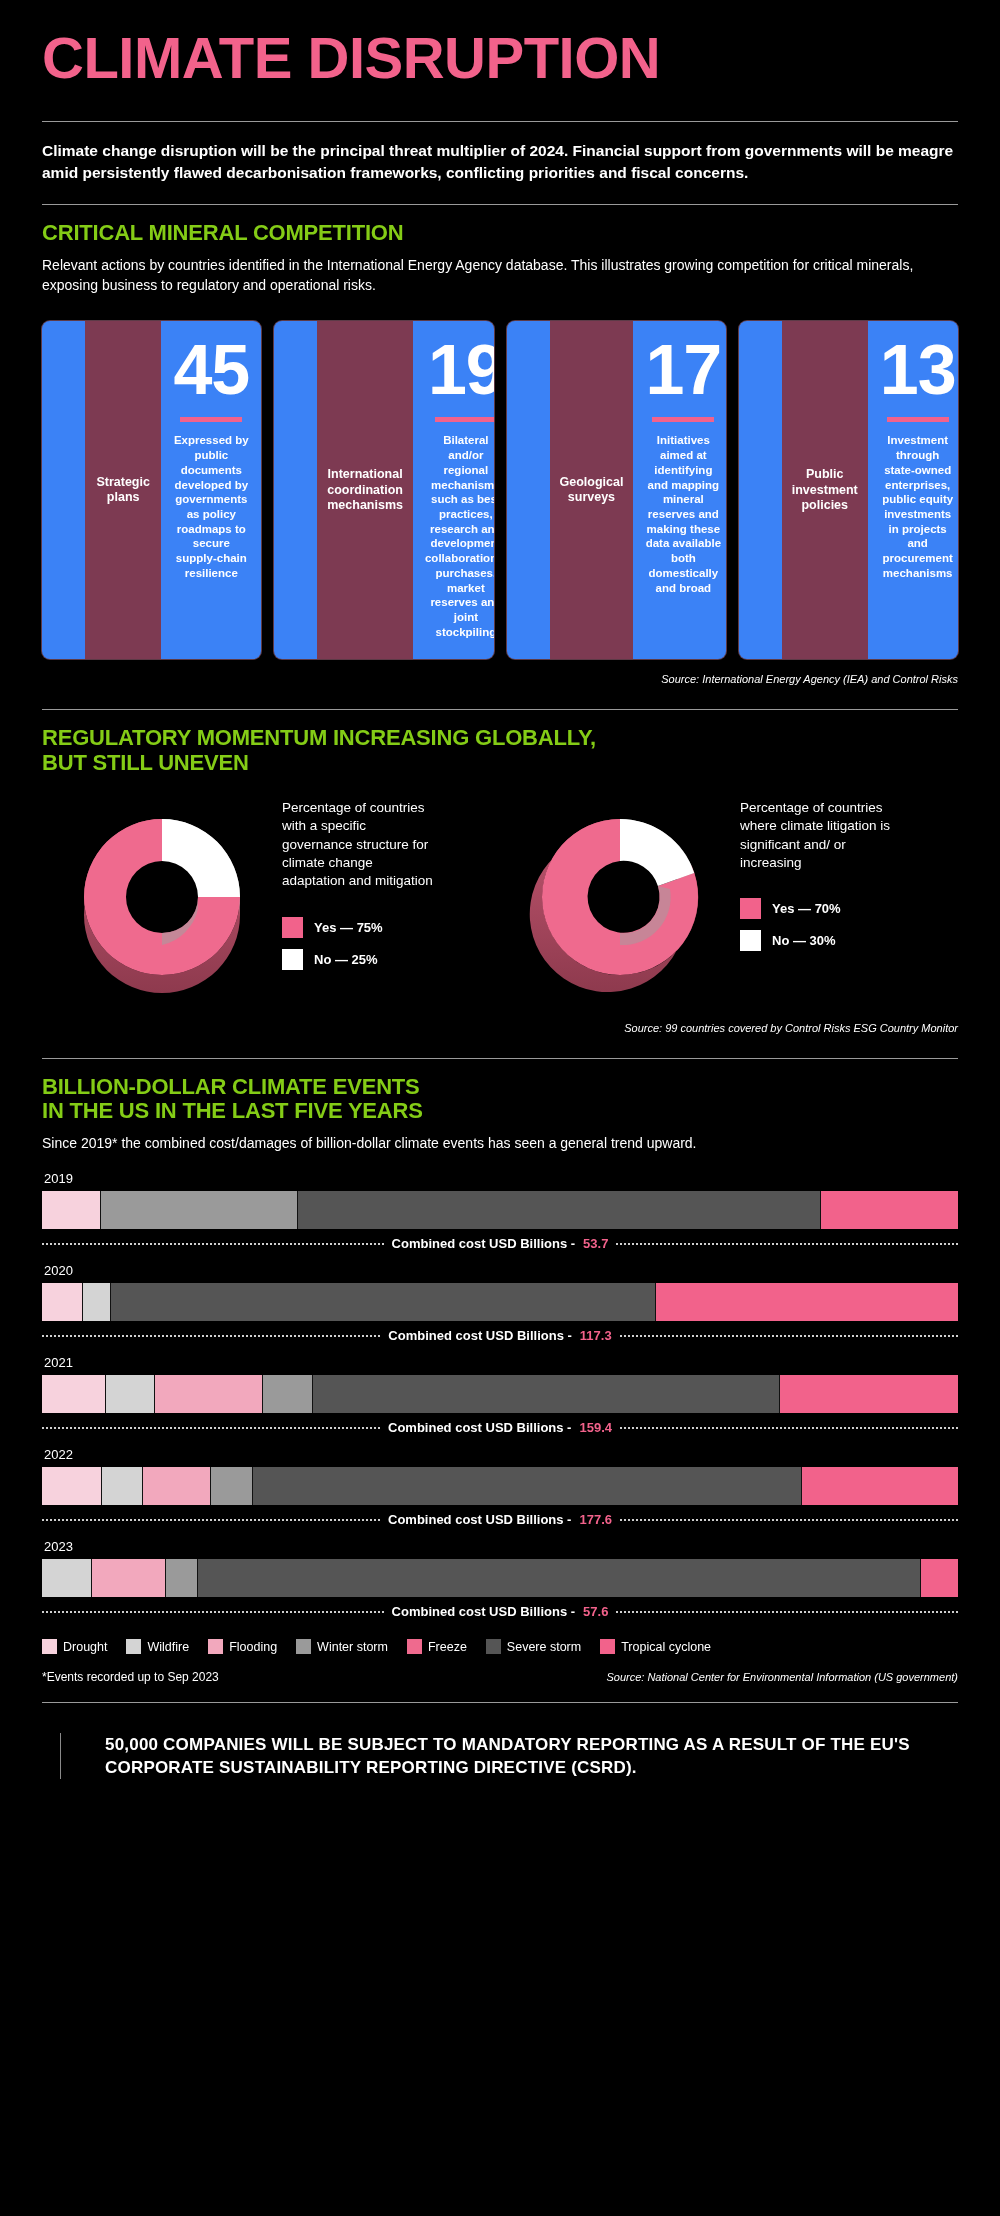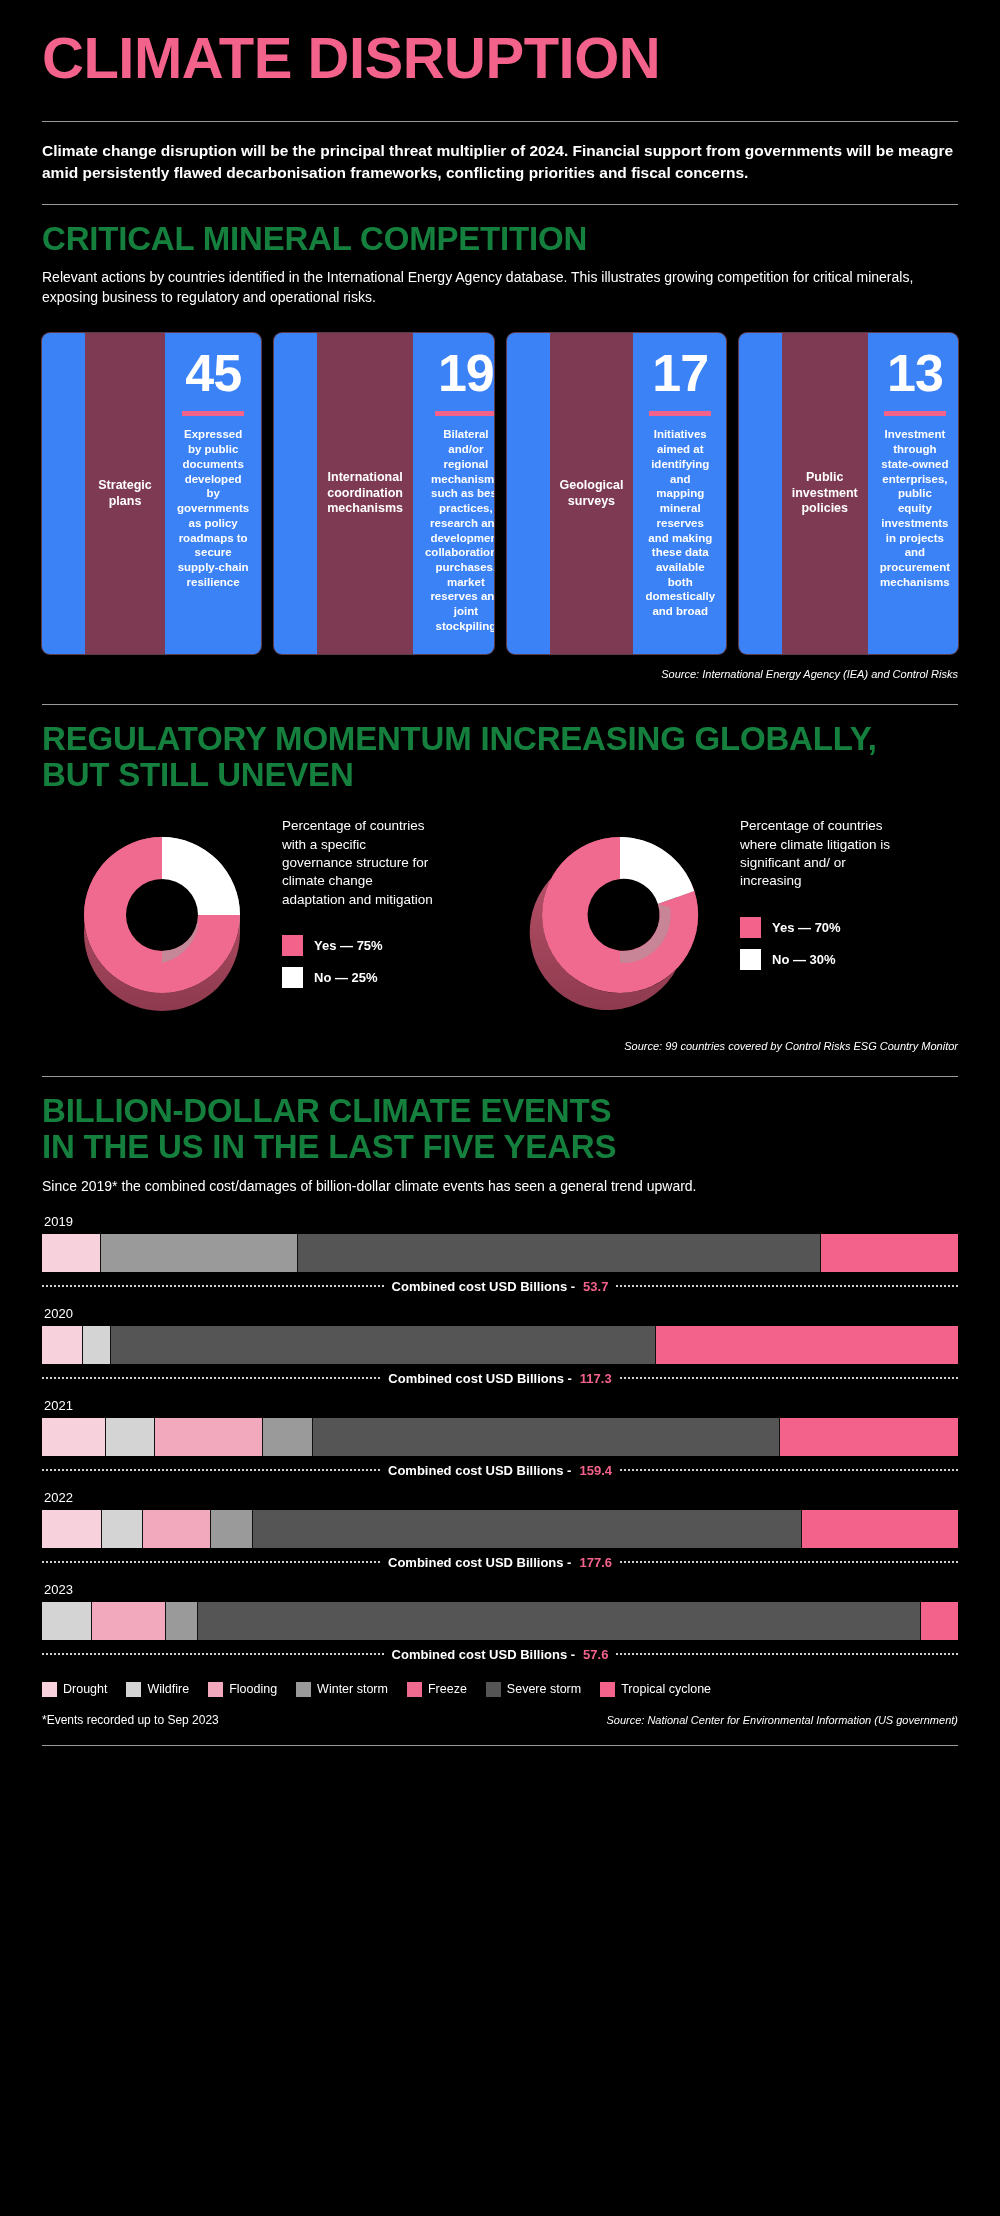--- a/index.html
+++ b/index.html
@@ -20,21 +20,21 @@
   }
   .rule { height: 1px; background: #9a9a9a; width: 100%; }
   .rule.top-rule { margin-top: 34px; }
   .intro {
     font-size: 15.5px; font-weight: 700; line-height: 1.42;
     padding: 18px 0 20px 0; max-width: 930px;
   }
 
   
   .sect-head {
-    color: #15803d; font-size: 33px; font-weight: 700;
+    color: #84cc16; font-size: 22px; font-weight: 700;
     letter-spacing: -0.2px; line-height: 1.1; padding-top: 16px;
   }
   .sect-sub {
     font-size: 14px; line-height: 1.43; padding-top: 10px; max-width: 910px;
   }
   .rule.sect-rule { margin-top: 18px; }
 
   
   .cards { display: flex; gap: 13px; margin-top: 26px; }
   .card {
@@ -46,21 +46,21 @@
   .card-head {
     background: #7d3a52; padding: 10px 10px; text-align: center;
     font-size: 12.5px; font-weight: 700; line-height: 1.25;
     min-height: 48px; display: flex; align-items: center; justify-content: center;
   }
   .card-body {
     padding: 14px 12px 20px; text-align: center; flex: 1;
     display: flex; flex-direction: column; align-items: center;
   }
   .card-num {
-    font-size: 52px; font-weight: 700; line-height: 1; letter-spacing: -1px;
+    font-size: 70px; font-weight: 700; line-height: 1; letter-spacing: -1px;
     color: #fff;
   }
   .card-bar { width: 62px; height: 5px; background: #f2628b; margin: 12px 0 11px; }
   .card-desc { font-size: 11.5px; font-weight: 700; line-height: 1.28; }
 
   .source {
     font-size: 11px; font-style: italic; text-align: right;
     padding-top: 14px; padding-bottom: 6px;
   }
 
@@ -346,15 +346,16 @@
     </div>
 
   <div class="foot-row">
     <div class="foot-note">*Events recorded up to Sep 2023</div>
     <div class="foot-src">Source: National Center for Environmental Information (US government)</div>
   </div>
 
   <div class="rule callout-rule"></div>
 
   <div class="callouts">
+    <div class="callout right">50,000 COMPANIES WILL BE SUBJECT TO MANDATORY REPORTING AS A RESULT OF THE EU'S CORPORATE SUSTAINABILITY REPORTING DIRECTIVE (CSRD).</div>
   </div>
 
 </div>
 
 </body></html>

